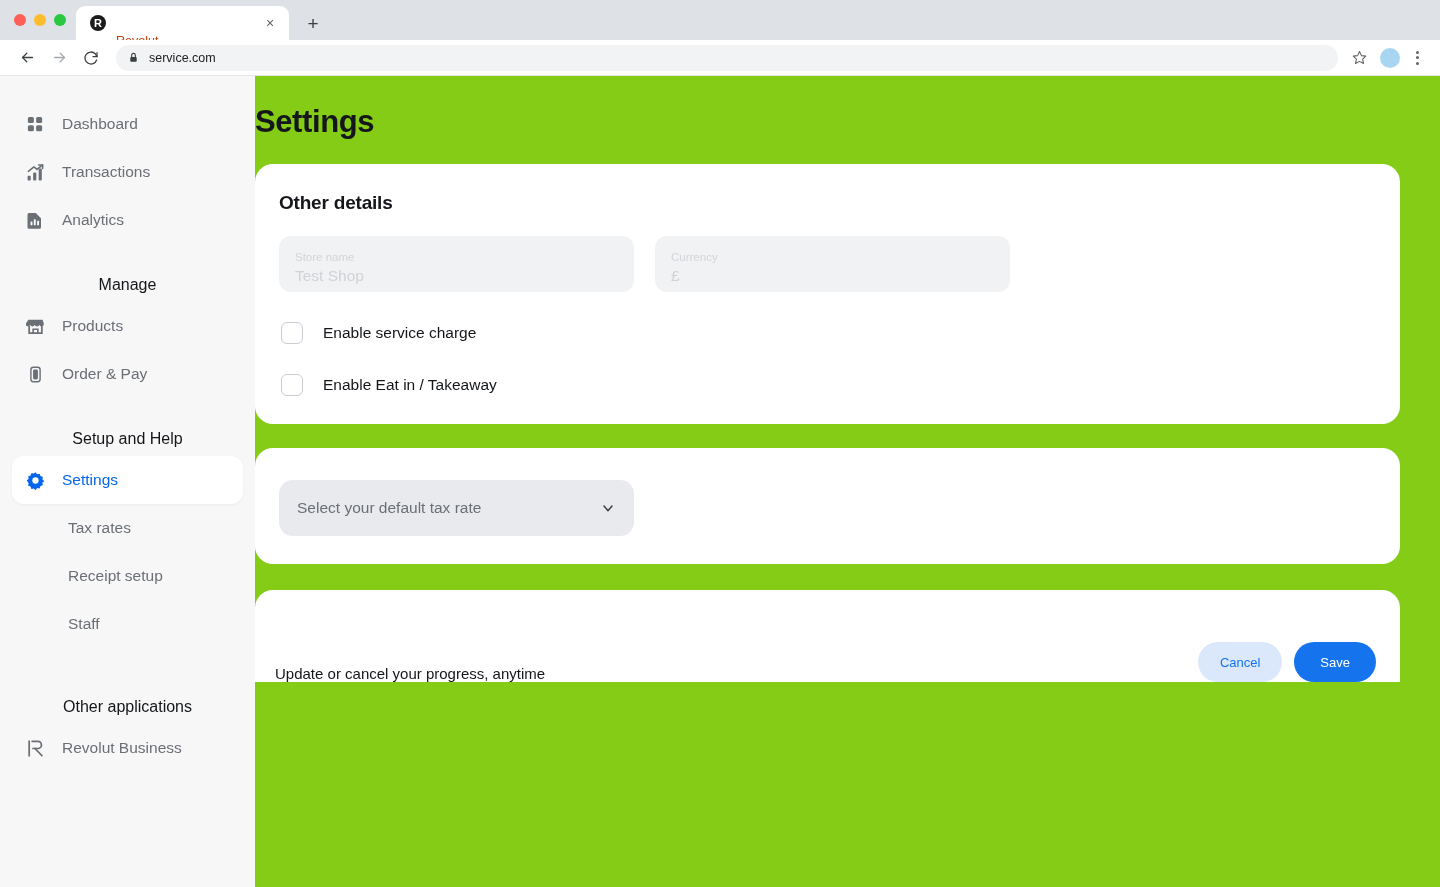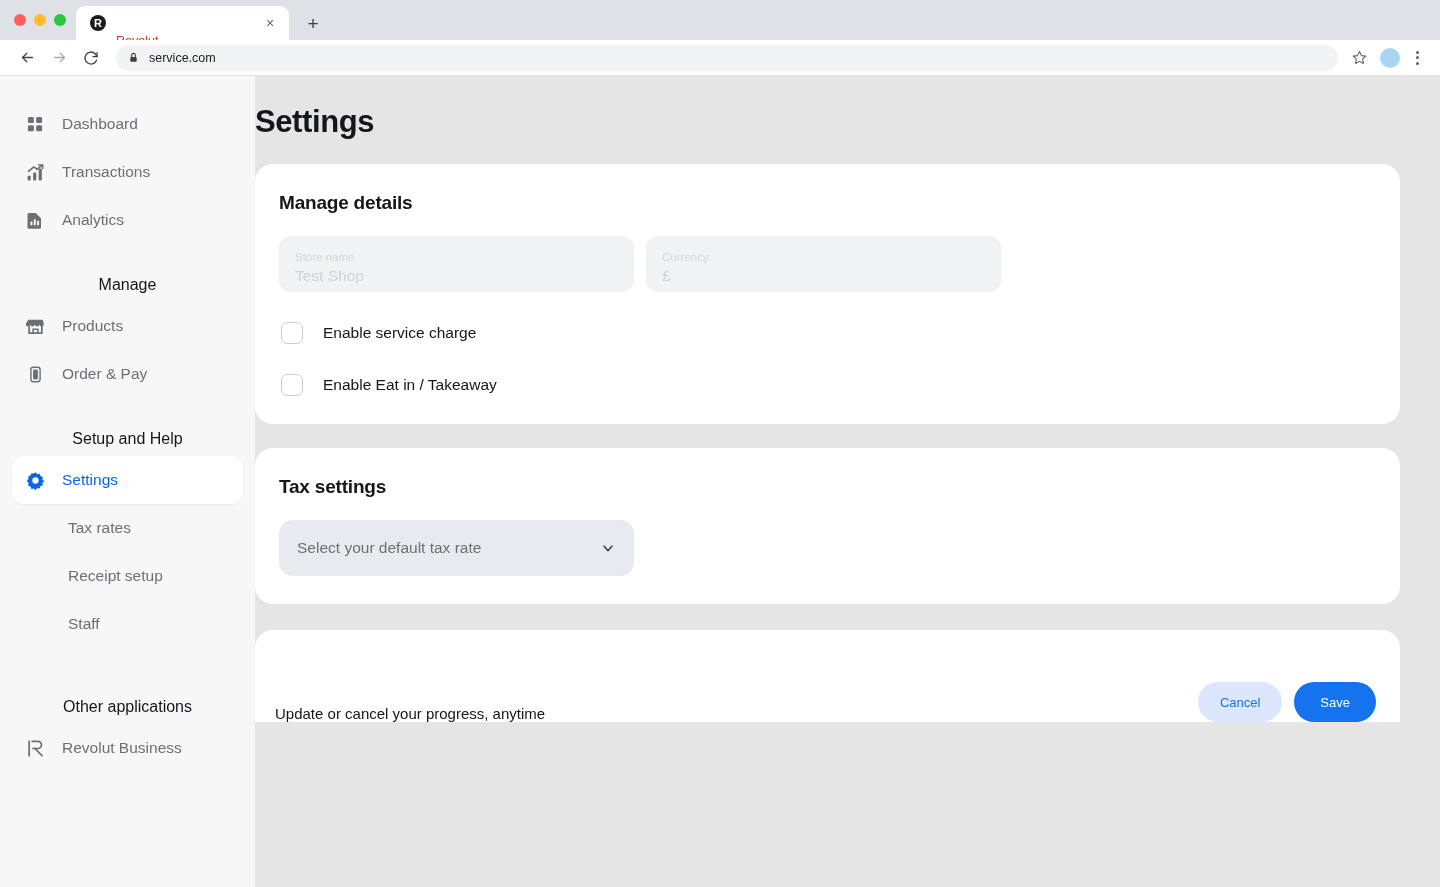--- a/index.html
+++ b/index.html
@@ -95,21 +95,21 @@
     gap: 10px;
     margin: 0 8px;
   }
   .omnibox .url { font-size: 12.5px; color: #202124; }
   .star { width: 22px; height: 22px; display:flex; align-items:center; justify-content:center; color:#5f6368; }
   .avatar-btn { width: 20px; height: 20px; border-radius: 50%; background: #a8d5f2; margin-left: 8px; flex: 0 0 20px; }
   .kebab { width: 22px; margin-left: 4px; display: flex; flex-direction: column; align-items: center; gap: 2.5px; }
   .kebab i { width: 3px; height: 3px; border-radius: 50%; background: #5f6368; display: block; }
 
   
-  .app { flex: 1; display: flex; background: #e5e5e5; min-height: 0; }
+  .app { flex: 1; display: flex; background: #84cc16; min-height: 0; }
 
   .sidebar {
     width: 255px;
     flex: 0 0 255px;
     background: #f7f7f7;
     padding-top: 24px;
     position: relative;
   }
   .nav-item {
     display: flex;
@@ -163,21 +163,21 @@
     padding: 28px 24px 28px 24px;
   }
   .card-title {
     font-size: 19px;
     font-weight: bold;
     color: #14161a;
     letter-spacing: -0.2px;
     margin-bottom: 22px;
   }
 
-  .field-row { display: flex; gap: 12px; }
+  .field-row { display: flex; gap: 21px; }
   .field {
     background: #f1f2f4;
     border-radius: 12px;
     height: 56px;
     padding: 9px 16px 0 16px;
     display: flex;
     flex-direction: column;
     justify-content: center;
     gap: 1px;
   }
@@ -389,21 +389,21 @@
             </svg>
         </span>
         <span>Revolut Business</span>
       </div>
     </nav>
 
     <main class="content">
       <h1 class="page-title">Settings</h1>
 
       <section class="card">
-        <div class="card-title">Manage details</div>
+        <div class="card-title">Other details</div>
 
         <div class="field-row">
           <div class="field w-store">
             <span class="field-label">Store name</span>
             <span class="field-value">Test Shop</span>
           </div>
           <div class="field w-cur">
             <span class="field-label">Currency</span>
             <span class="field-value">£</span>
           </div>
@@ -414,21 +414,20 @@
           <span class="check-label">Enable service charge</span>
         </div>
 
         <div class="check-row">
           <span class="checkbox"></span>
           <span class="check-label">Enable Eat in / Takeaway</span>
         </div>
       </section>
 
       <section class="card">
-        <div class="card-title">Tax settings</div>
         <div class="select">
           <span class="select-text">Select your default tax rate</span>
           <span class="chev">
             <svg width="16" height="16" viewBox="0 0 24 24" fill="none" stroke="currentColor" stroke-width="2.2" stroke-linecap="round" stroke-linejoin="round">
                 <polyline points="6 9 12 16 18 9"></polyline>
               </svg>
           </span>
         </div>
       </section>
 

